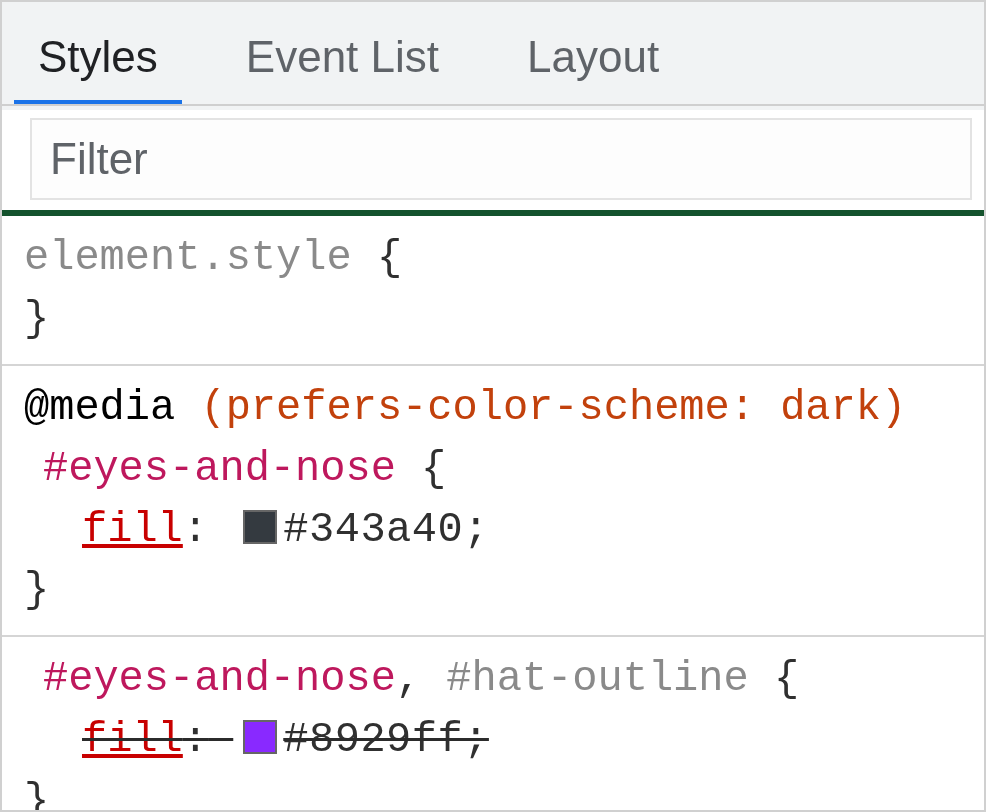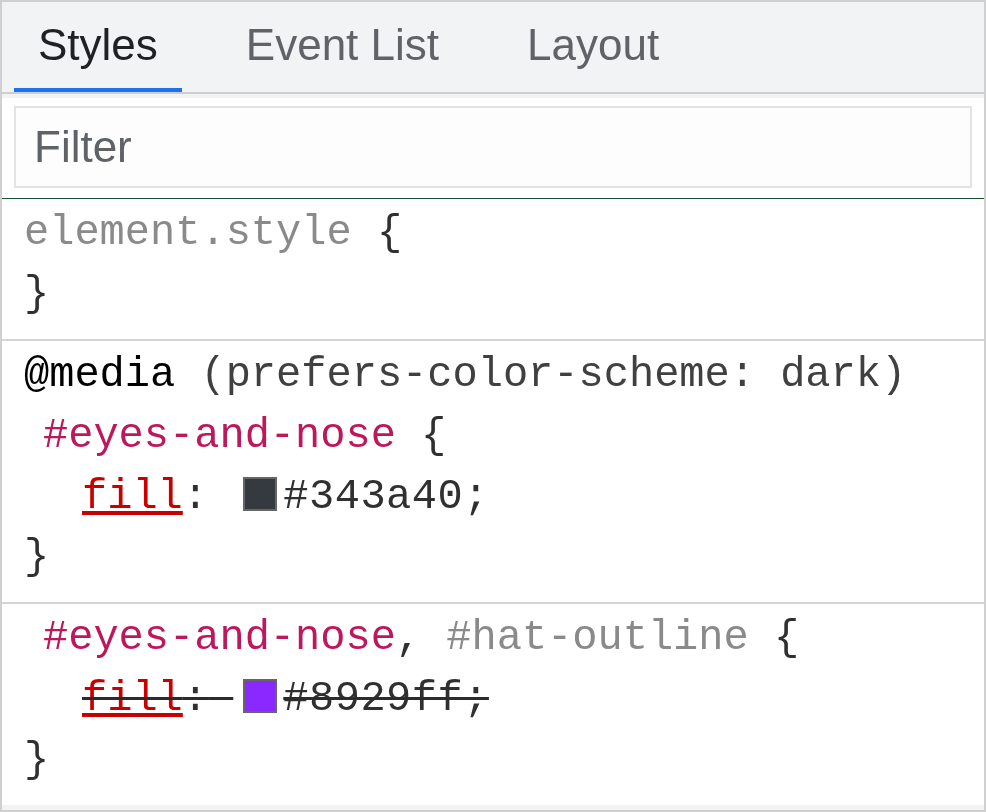--- a/index.html
+++ b/index.html
@@ -8,21 +8,21 @@
     font-family: -apple-system, BlinkMacSystemFont, "Segoe UI", Helvetica, Arial, sans-serif;
     background: #f1f3f4;
     border: 2px solid #d0d0d0;
     color: #333;
   }
 
   
   .tabbar {
     display: flex;
     align-items: flex-end;
-    height: 92px;
+    height: 104px;
     background: #f1f3f4;
     border-bottom: 2px solid #cfcfcf;
     padding-left: 36px;
     overflow: hidden;
     white-space: nowrap;
   }
   .tab {
     font-size: 44px;
     color: #5f6368;
     padding: 28px 0 22px 0;
@@ -40,41 +40,41 @@
     left: -24px; right: -24px;
     bottom: -2px;
     height: 6px;
     background: #1a73e8;
   }
 
   
   .filter-row {
     background: #ffffff;
     border-top: 4px solid #f1f3f4;
-    border-bottom: 1px solid #14532d;
-    padding: 8px 12px 10px 12px;
+    border-bottom: 6px solid #14532d;
+    padding: 8px 12px 10px 28px;
   }
   .filter-input {
     width: 100%;
     border: 2px solid #e3e3e3;
     background: #fdfdfd;
     font-size: 44px;
     padding: 14px 18px;
     color: #333;
     outline: none;
   }
   .filter-input::placeholder { color: #5f6368; }
 
   
   .rules {
     background: #ffffff;
   }
   .rule {
     border-bottom: 2px solid #d5d5d5;
-    padding: 4px 22px 14px 22px;
+    padding: 12px 22px 14px 22px;
     font-family: Menlo, Consolas, "Liberation Mono", monospace;
     font-size: 42px;
     line-height: 1.45;
     color: #2b2b2b;
     cursor: text;
   }
   .rule:last-child { border-bottom: none; }
 
   .sel-dim { color: #8a8a8a; }
   .sel-dark { color: #be185d; margin-left: 19px; }
@@ -88,21 +88,21 @@
   .swatch {
     display: inline-block;
     width: 34px;
     height: 34px;
     vertical-align: -3px;
     margin: 0 6px 0 10px;
     border: 2px solid #666;
   }
 
   .media-kw { color: #000000; }
-  .media-cond { color: #404040; font-family: Liberation Mono, monospace; }
+  .media-cond { color: #c2410c; font-family: Liberation Mono, monospace; }
 
   .overridden .decl-inner {
     text-decoration: line-through;
     text-decoration-thickness: 3px;
     text-decoration-color: #2b2b2b;
     text-align: center;
   }
   .decl-inner { display: inline; }
 
   .comma { color: #303030; }

